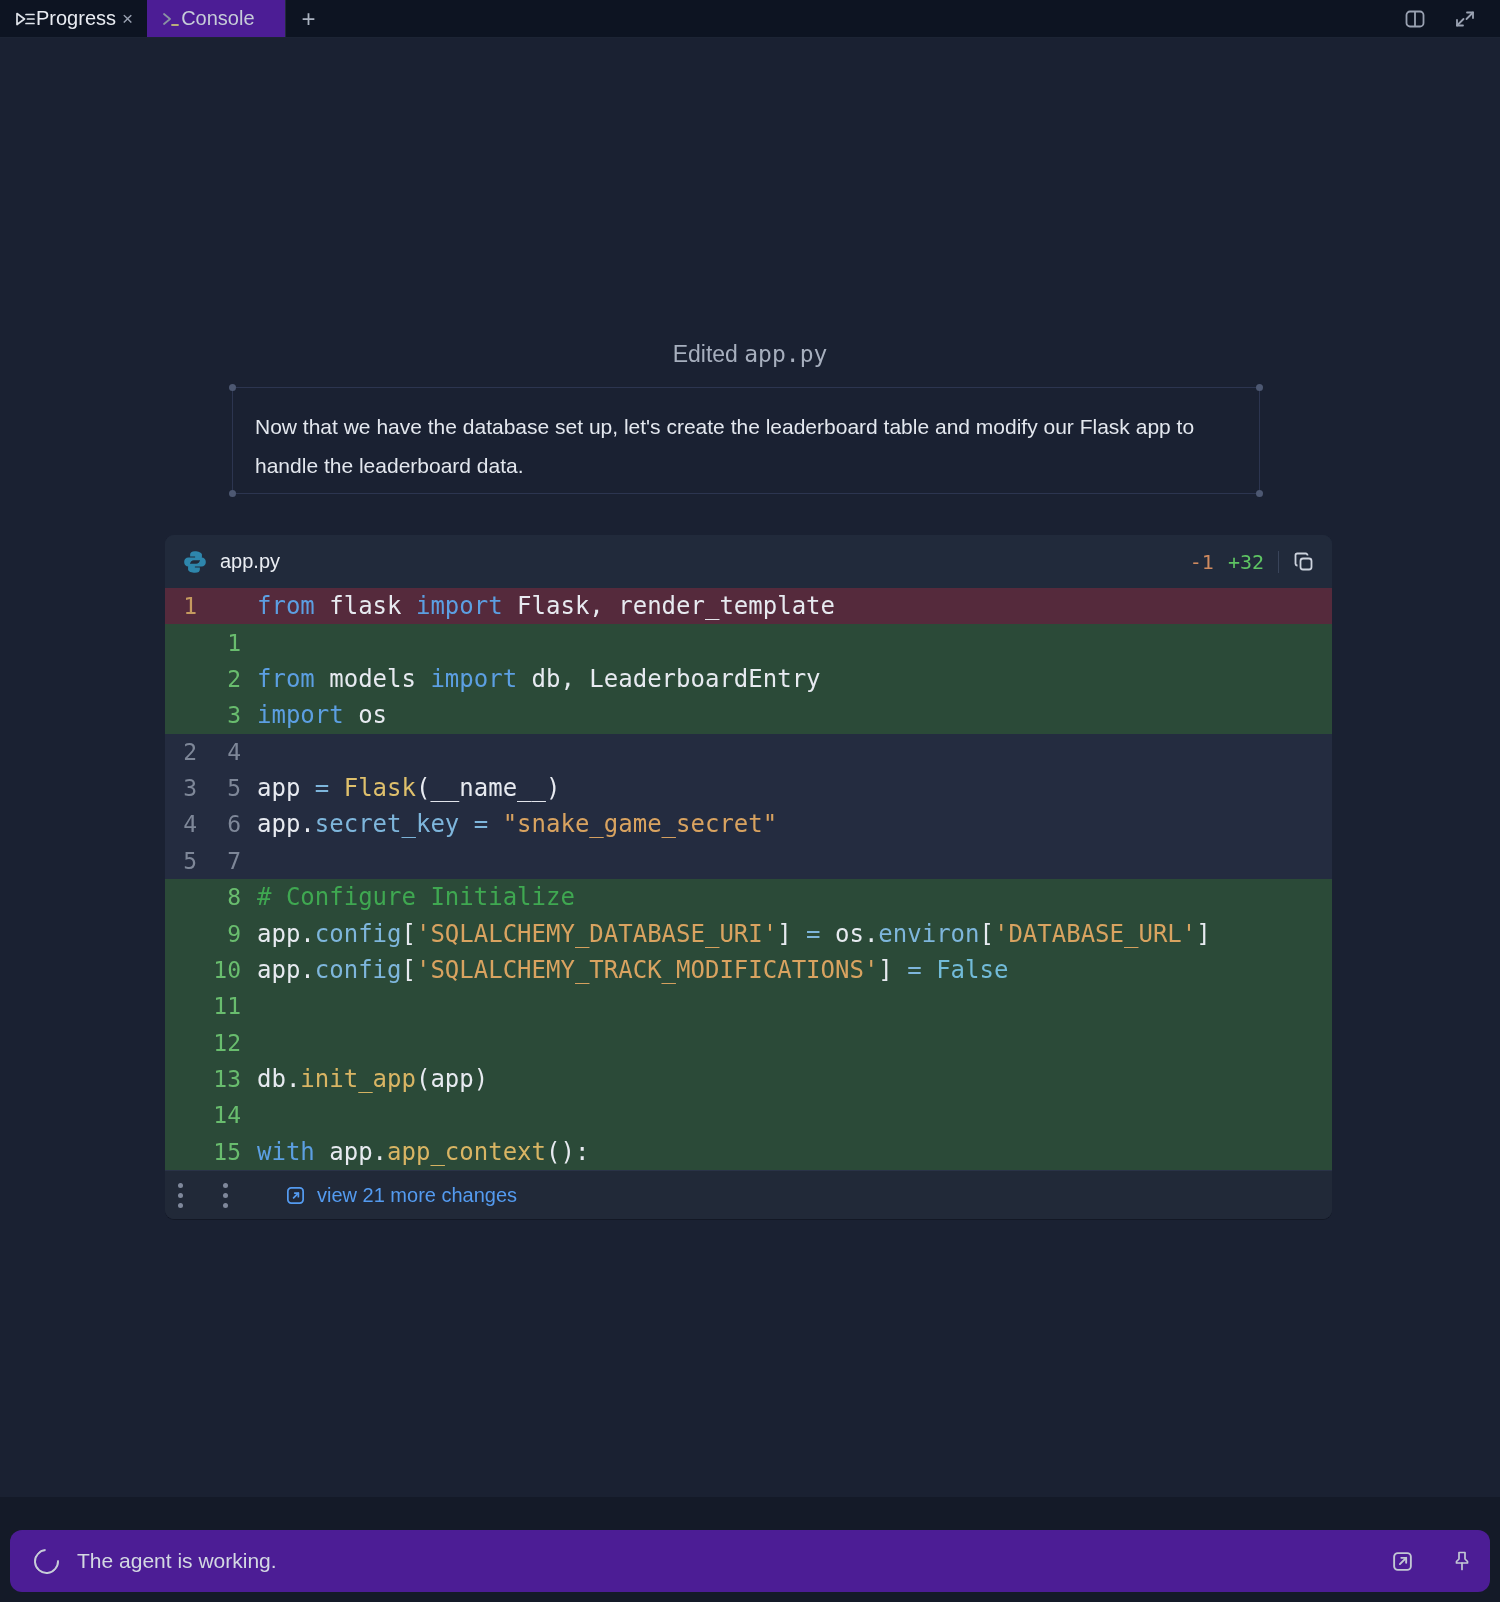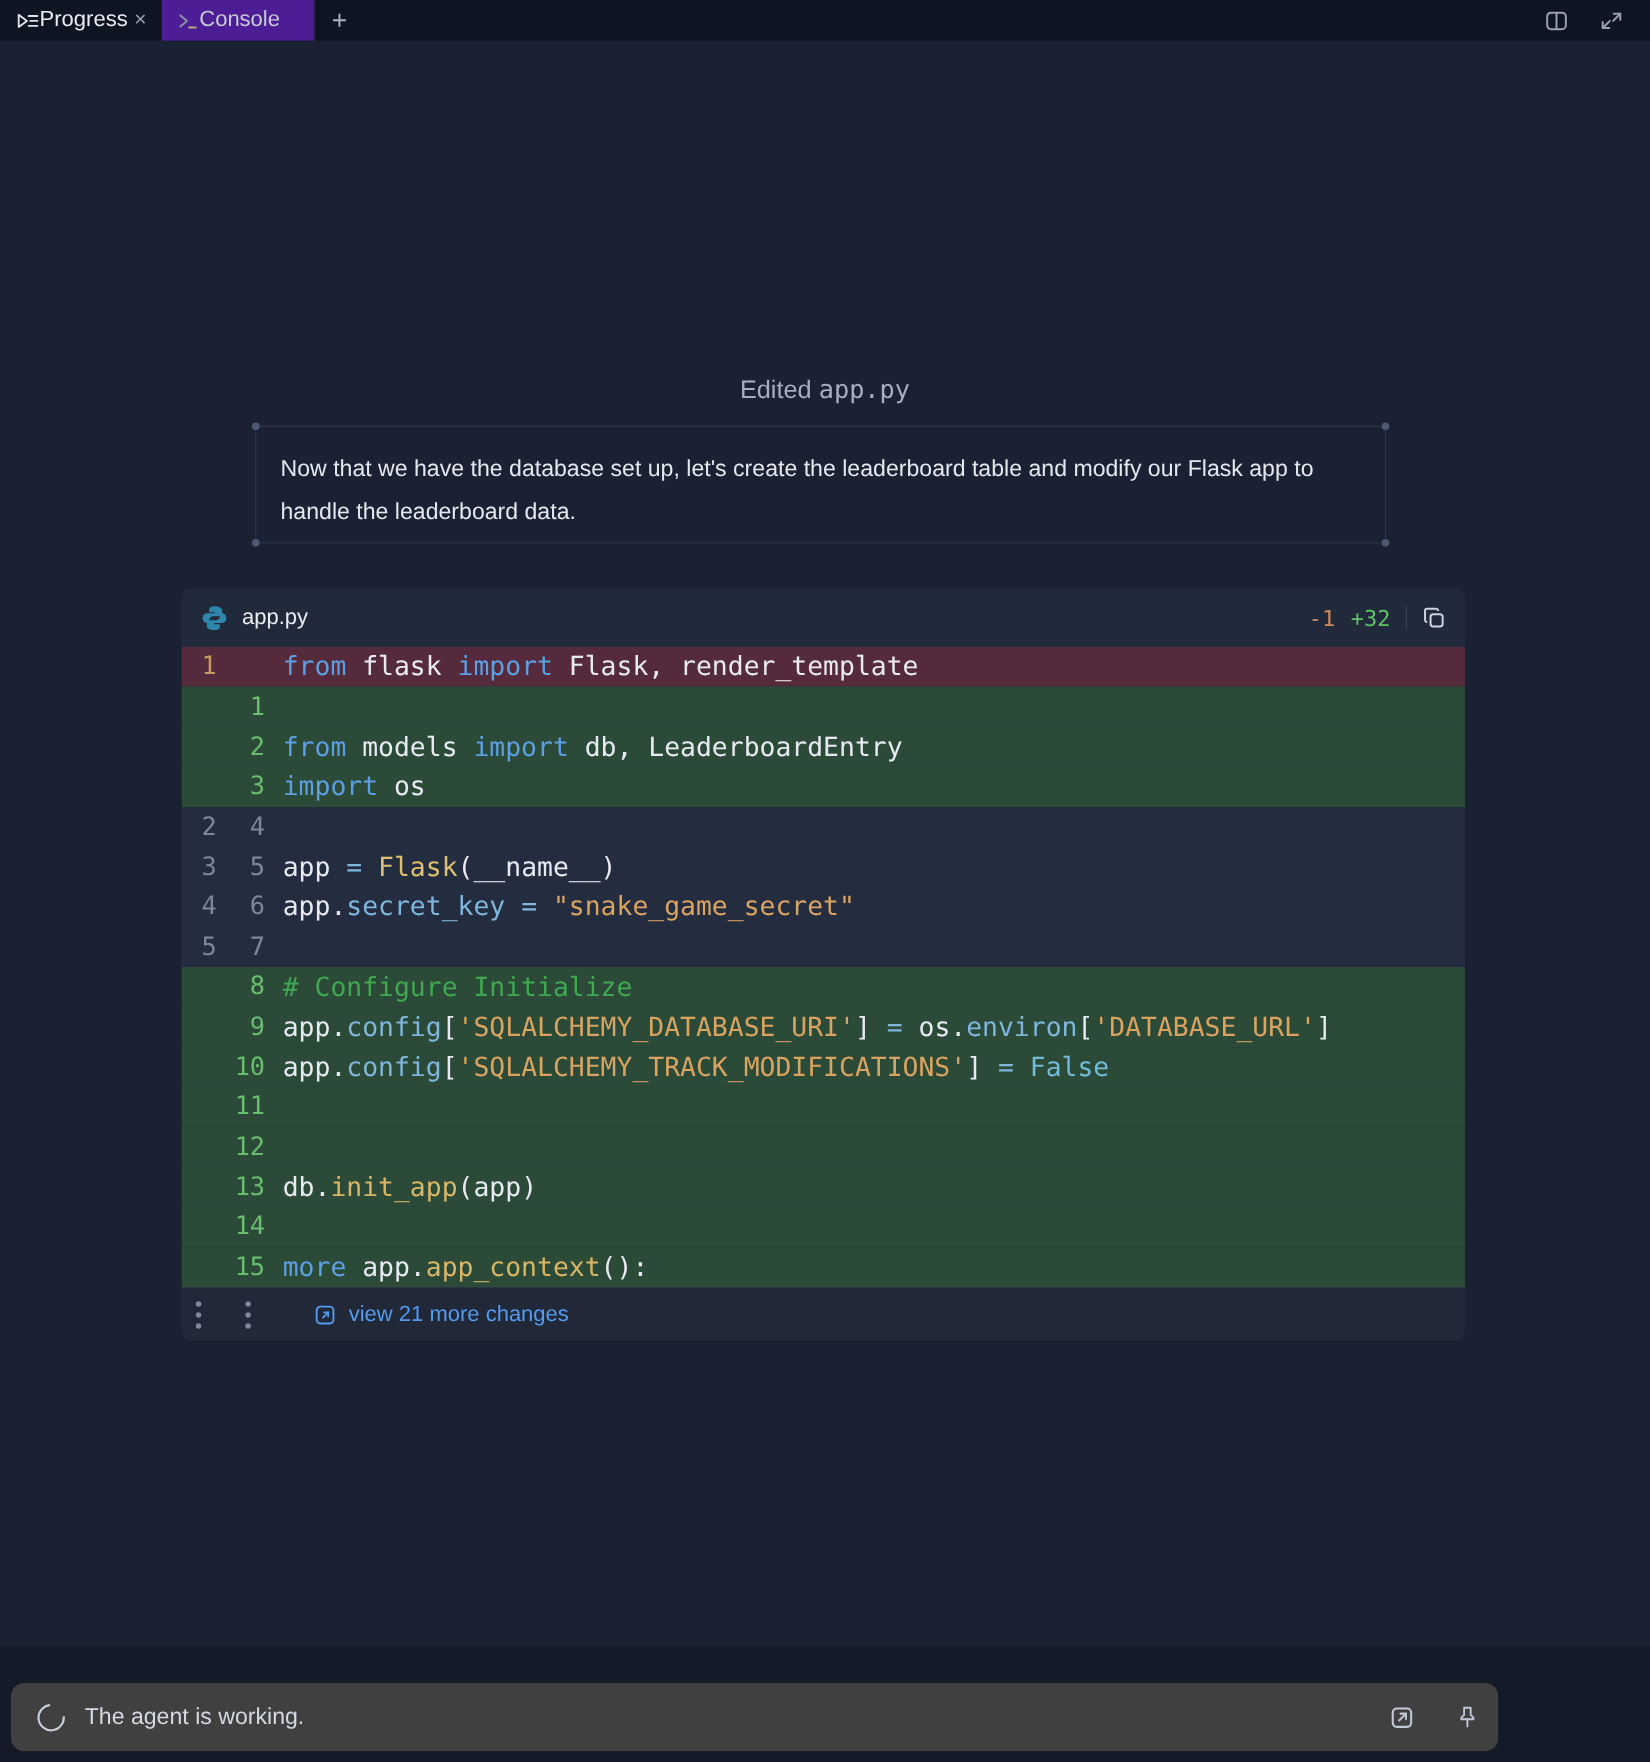--- a/index.html
+++ b/index.html
@@ -59,22 +59,22 @@
   .tk-bool{color:#72bbd9}
   
   .card-foot{height:48px;background:#212938;border-top:1px solid #2a3347;
     display:flex;align-items:center;padding-left:13px}
   .vdots{width:5px;display:flex;flex-direction:column;gap:5px}
   .vdots i{width:5px;height:5px;border-radius:50%;background:#7f889b}
   .vd2{margin-left:40px}
   .view-link{display:flex;align-items:center;gap:11px;margin-left:57px;color:#549bf0;font-size:20px;cursor:pointer}
   
   .foot-strip{position:absolute;left:0;top:1497px;width:100%;height:105px;background:#141a28}
-  .status-panel{position:absolute;left:10px;top:1530px;width:1352px;height:62px;box-sizing:border-box;
-    background:#404040;border-radius:12px;display:flex;align-items:center;padding:0 18px 0 24px;gap:18px}
+  .status-panel{position:absolute;left:10px;top:1530px;width:1480px;height:62px;box-sizing:border-box;
+    background:#4c1d95;border-radius:12px;display:flex;align-items:center;padding:0 18px 0 24px;gap:18px}
   .spinner{width:21px;height:21px;border:2.5px solid #c7cdd8;border-top-color:transparent;
     border-radius:50%;transform:rotate(40deg)}
   .status-text{color:#d3d8e2;font-size:21px}
   .status-icons{margin-left:auto;display:flex;align-items:center;gap:38px;color:#c2c8d4}
   svg{display:block}
 </style>
 </head>
 <body>
 
 <div class="tabbar">
@@ -220,21 +220,21 @@
         <span class="code"><span class="tk-pl">db.</span><span class="tk-fn">init_app</span><span class="tk-pl">(app)</span></span>
       </div>
       <div class="drow added">
         <span class="gut old"></span>
         <span class="gut new">14</span>
         <span class="code"></span>
       </div>
       <div class="drow added">
         <span class="gut old"></span>
         <span class="gut new">15</span>
-        <span class="code"><span class="tk-kw">more</span><span class="tk-pl"> app.</span><span class="tk-fn">app_context</span><span class="tk-pl">():</span></span>
+        <span class="code"><span class="tk-kw">with</span><span class="tk-pl"> app.</span><span class="tk-fn">app_context</span><span class="tk-pl">():</span></span>
       </div>
     </div>
 
   <div class="card-foot">
     <span class="vdots">
         <i></i>
         <i></i>
         <i></i>
       </span>
     <span class="vdots vd2">

